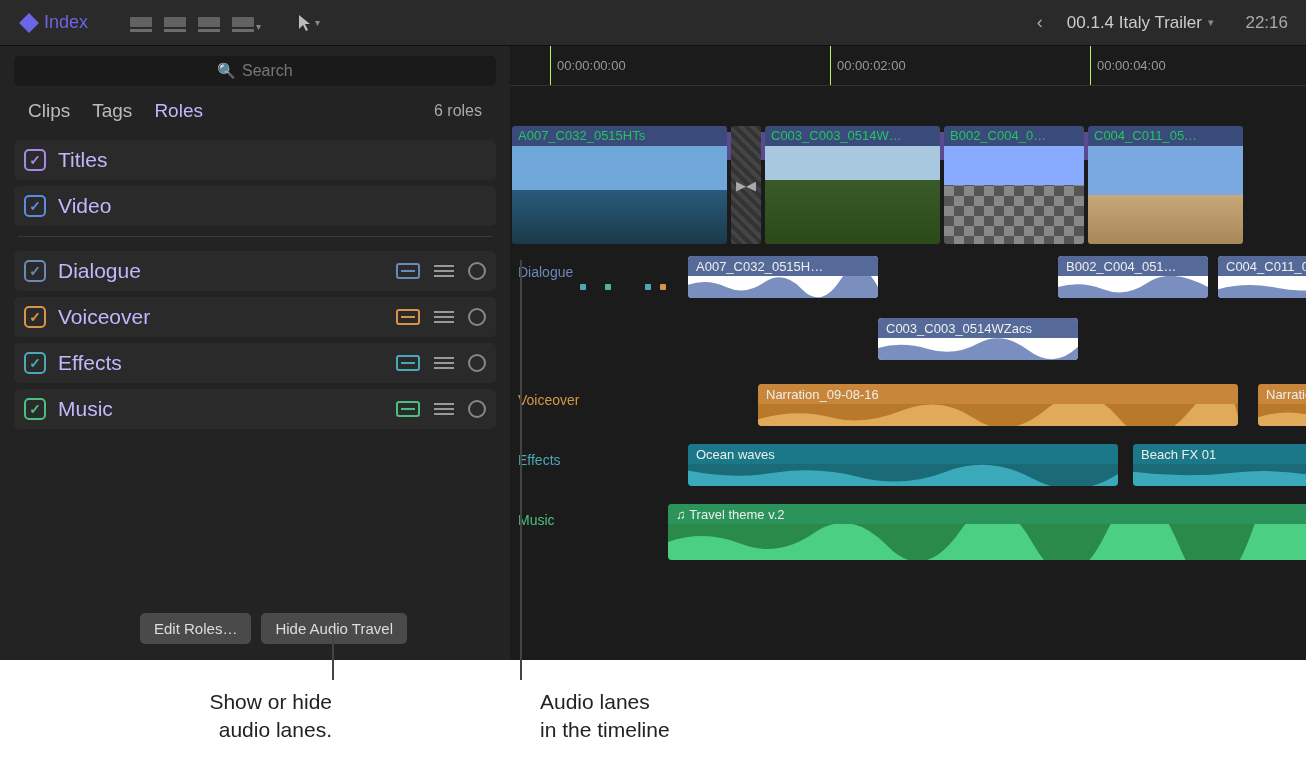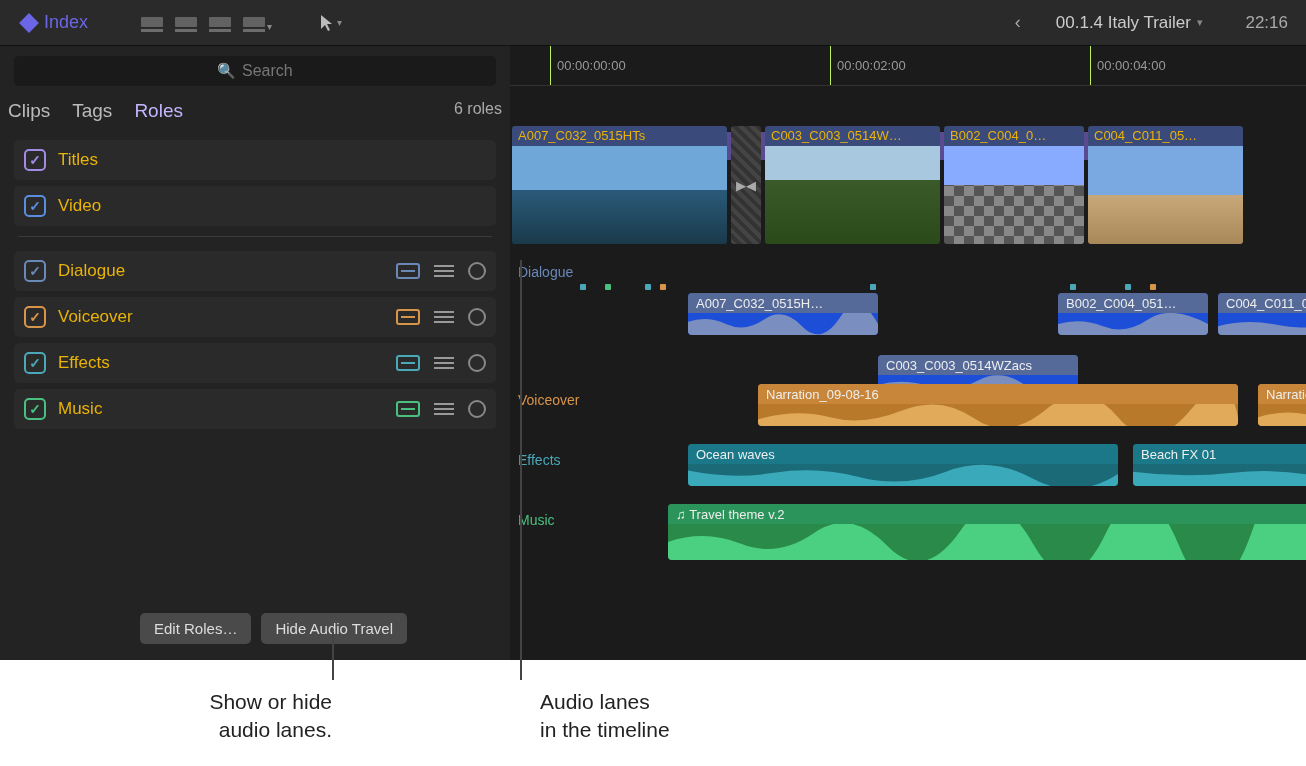--- a/index.html
+++ b/index.html
@@ -19,21 +19,21 @@
     position: relative;
   }
   
   .toolbar {
     height: 46px;
     background: #2a2a2a;
     border-bottom: 1px solid #111;
     display: flex;
     align-items: center;
     padding: 12px 12px;
-    gap: 25px;
+    gap: 14px;
   }
   .index-btn {
     display: flex; align-items: center; gap: 8px;
     color: #6a66e6; font-size: 18px; font-weight: 500;
     padding: 4px 10px; cursor: default;
   }
   .diamond-icon { width: 14px; height: 14px; background: #6a66e6; transform: rotate(45deg); }
   .tool-group { display: flex; gap: 12px; margin-left: 18px; }
   .tool-ico { width: 22px; height: 18px; display:flex; flex-direction:column; justify-content:flex-end; gap:2px; opacity:.6; cursor:default;}
   .tool-ico .bar { height:3px; background:#999; }
@@ -47,36 +47,36 @@
   .time-disp { color:#aaa; font-size:17px; margin-left:18px; margin-right:6px;}
   
   .body-row { flex:1; display:flex; overflow:hidden;}
   
   .sidebar { width: 510px; background:#232323; display:flex; flex-direction:column;}
   .search {
     margin:10px 14px 8px; height:30px; background:#1a1a1a; border-radius:5px;
     display:flex; align-items:center; justify-content:center; color:#777; font-size:16px;
   }
   .search .mag { margin-right:6px; font-size:15px;}
-  .tabs { display:flex; padding:6px 8px 10px; gap:22px; font-size:19px;}
+  .tabs { display:flex; align-items:center; padding:6px 28px 10px; gap:22px; font-size:19px;}
   .tab { color:#bbb; cursor:default;}
   .tab.active { color:#c4b5fd;}
   .roles-count { margin-left:auto; color:#aaa; font-size:16px;}
   .roles-list { padding:8px 14px; }
   .role-row {
     background:#2a2a2a; border-radius:5px; height:40px; margin-bottom:6px;
     display:flex; align-items:center; padding:0 10px; gap:12px;
   }
   .role-row.simple { }
   .chk {
     width:22px; height:22px; border:2px solid; border-radius:5px;
     display:flex; align-items:center; justify-content:center; font-size:14px; color:inherit;
   }
   .chk::after { content:"✓"; font-weight:bold;}
-  .role-label { color:#eab308; font-size:17px; font-weight:500;}
+  .role-label { color:#c4b5fd; font-size:21px; font-weight:500;}
   .role-controls { margin-left:auto; display:flex; align-items:center; gap:14px;}
   .lane-ico {
     width:24px; height:16px; border:2px solid; border-radius:3px; position:relative;
   }
   .lane-ico::after{content:"";position:absolute;left:3px;right:3px;top:50%;height:2px;background:currentColor;transform:translateY(-50%);}
   .list-ico { display:flex; flex-direction:column; gap:3px; }
   .list-ico span{width:20px;height:2px;background:#999;}
   .circ { width:18px;height:18px;border:2px solid #888;border-radius:50%;}
   .hr { height:1px; background:#3a3a3a; margin:10px 4px 14px;}
   .sidebar-footer { margin-top:auto; padding:12px 14px 16px; display:flex; gap:10px; justify-content:center;margin-left:37px;}
@@ -85,21 +85,21 @@
   .timeline { flex:1; background:#1b1b1b; position:relative; overflow:hidden;}
   .ruler { height:40px; border-bottom:1px solid #333; position:relative;}
   .ruler .tick { position:absolute; top:0; height:100%; border-left:1px solid #bef264; padding-left:6px; color:#999; font-size:13px; display:flex; align-items:center;}
   .storyline { position:relative; }
   .purple-bar {
     position:absolute; left:2px; top:6px; height:28px; width:700px;
     background:#5a4a8f; border-radius:4px; color:#ddd; font-size:14px; padding:5px 10px;
   }
   .video-clips { position:relative; height:118px; margin-top:40px; display:flex; gap:4px; padding-left:2px;}
   .vclip { position:relative; border-radius:3px; overflow:hidden; }
-  .vclip .lbl { position:absolute; top:0; left:0; right:0; height:20px; background:#3a4a7a; color:#eab308; font-size:13px; padding:2px 6px; white-space:nowrap; overflow:hidden;}
+  .vclip .lbl { position:absolute; top:0; left:0; right:0; height:20px; background:#3a4a7a; color:#22c55e; font-size:13px; padding:2px 6px; white-space:nowrap; overflow:hidden;}
   .vclip .thumb { position:absolute; top:20px; bottom:0; left:0; right:0;}
   .trans { width:30px; background:repeating-linear-gradient(45deg,#444,#444 4px,#333 4px,#333 8px); border-radius:3px; display:flex;align-items:center;justify-content:center;color:#aaa;}
   .thumb-sky { background:linear-gradient(to bottom,#6fa8d8 0%,#6fa8d8 45%,#2a5a7a 45%,#1a3a4a 100%);}
   .thumb-trees { background:linear-gradient(to bottom,#a8c8e0 0%,#a8c8e0 35%,#3a5a2a 35%,#2a4a1a 100%);}
   .thumb-checker {
    background:
     linear-gradient(to bottom,#88aaff 0%,#88aaff 40%, transparent 40%),
     repeating-conic-gradient(#555 0 25%, #888 0 50%);
    background-size:100% 100%, 20px 20px;
   }
@@ -118,21 +118,21 @@
   .aclip .albl { padding:3px 8px; height:20px; white-space:nowrap; overflow:hidden;}
   .aclip .wave { position:absolute; bottom:0; left:0; right:0; height:22px; }
   .wave svg { width:100%; height:100%; display:block;}
   
   .c-purple { color:#a18be6; border-color:#a18be6;}
   .c-blue { color:#5a8de0; border-color:#5a8de0;}
   .c-slate { color:#6a88b8; border-color:#6a88b8;}
   .c-orange { color:#d8954a; border-color:#d8954a;}
   .c-teal { color:#4aa8b8; border-color:#4aa8b8;}
   .c-green { color:#4ac080; border-color:#4ac080;}
-  .bg-slate { background:#1d4ed8;margin-top:37px;}
+  .bg-slate { background:#ffffff;}
   .bg-slate .albl{ background:#556a98;}
   .bg-orange { background:#b87a2a;}
   .bg-orange .albl{ background:#c8863a;}
   .bg-teal { background:#1a6a78;}
   .bg-teal .albl{ background:#1a7888;}
   .bg-green { background:#2a8a4a;}
   .bg-green .albl{ background:#2a945a;}
   
   .annotations {
     position:relative; width:1306px; height:106px; background:#fff;

